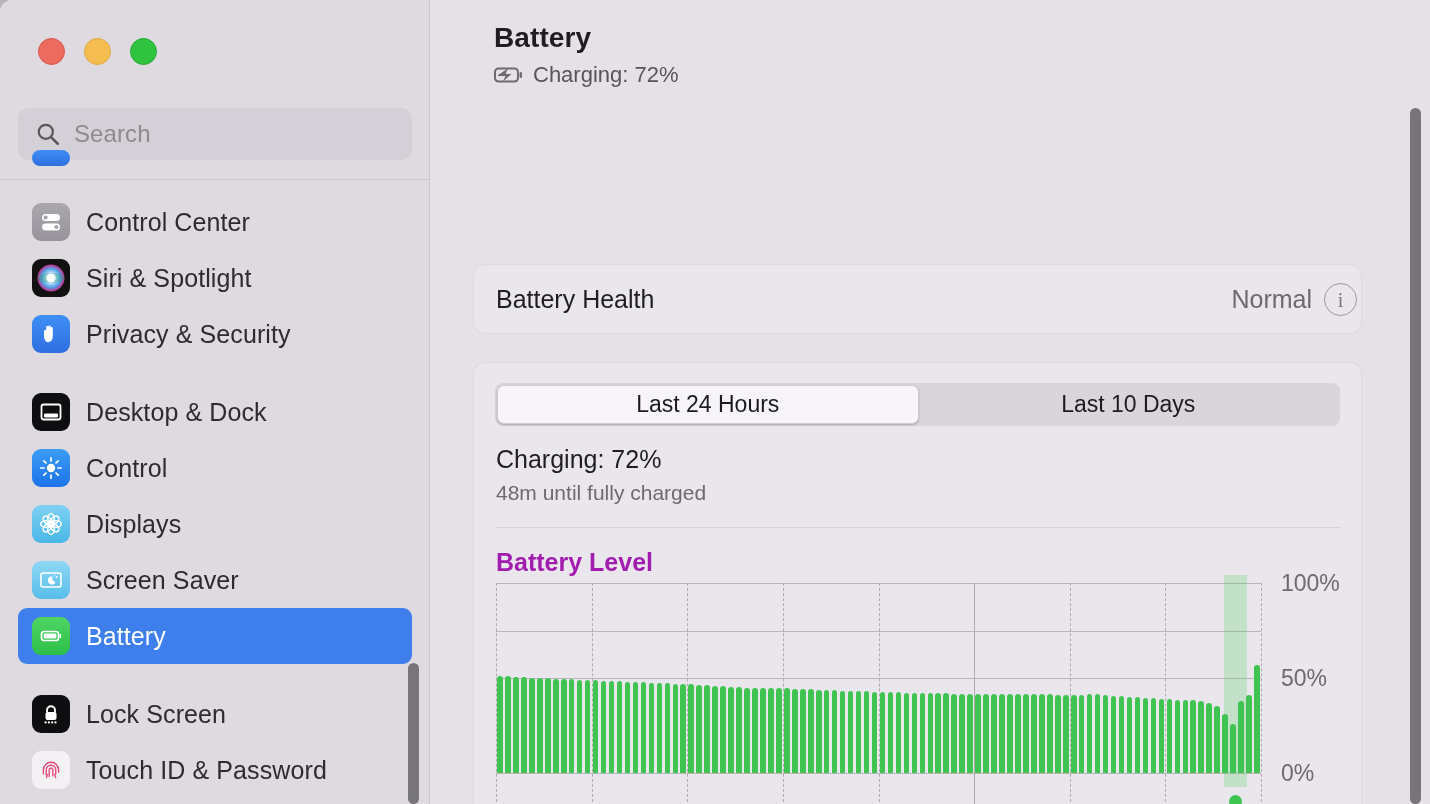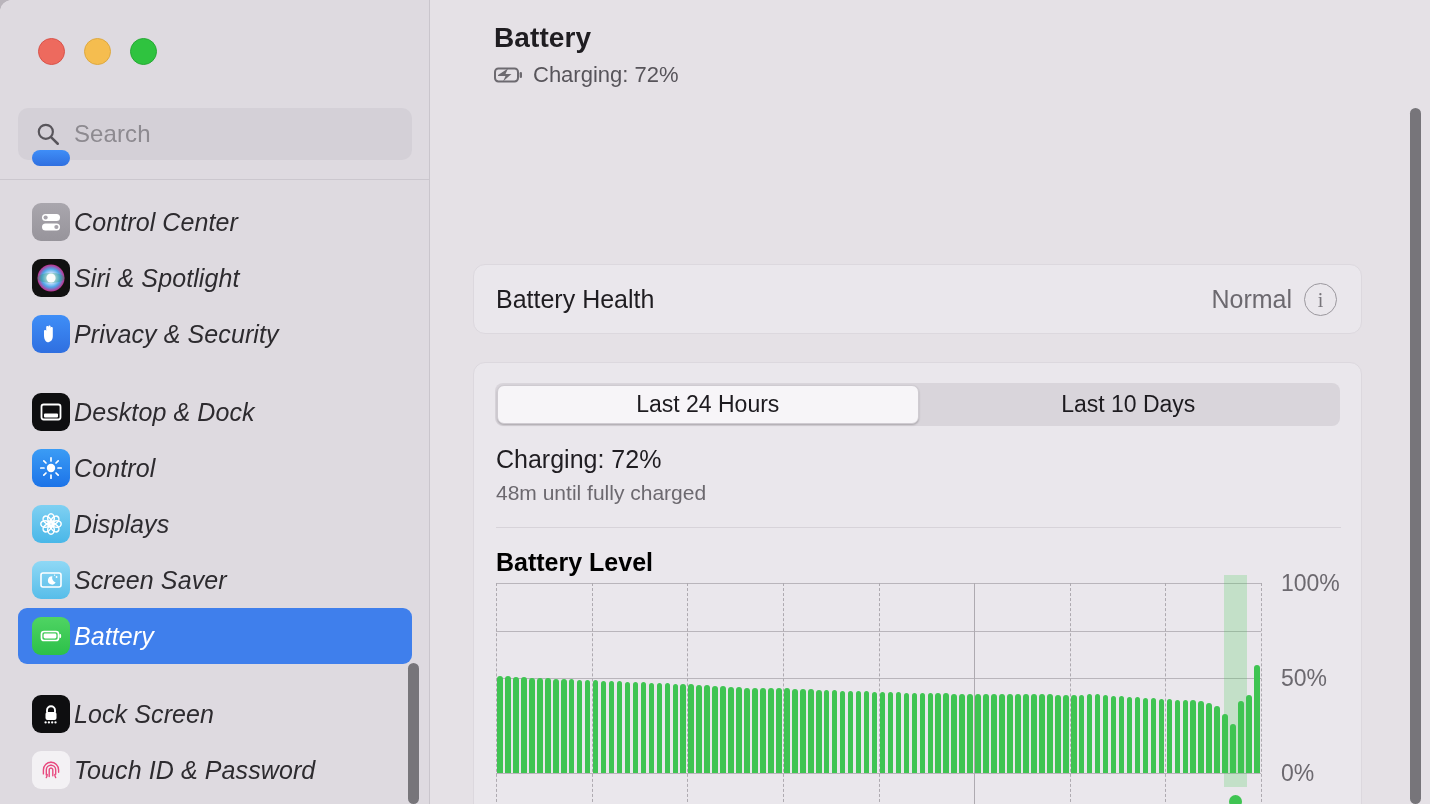--- a/index.html
+++ b/index.html
@@ -90,26 +90,25 @@
     width: 38px; height: 38px;
     border-radius: 9px;
     flex: 0 0 auto;
     display: flex;
     align-items: center;
     justify-content: center;
     overflow: hidden;
     position: relative;
   }
   .sb-label {
-    margin-left: 4px;
+    margin-left: 16px;
     font-size: 25px;
     color: #2d2b2f;
     letter-spacing: .1px;
     white-space: nowrap;
-    font-style: italic;
   }
   .sb-item.selected .sb-label { color: #ffffff; }
 
   
   .ic-cc   { background: linear-gradient(180deg,#a9a6ad,#97949b); }
   .ic-siri { background: #111; }
   .ic-priv { background: linear-gradient(180deg,#3f8ef7,#2f6fe0); }
   .ic-dock { background: #0e0e10; }
   .ic-disp { background: linear-gradient(180deg,#3b9cf5,#1c73e8); }
   .ic-wall { background: linear-gradient(180deg,#7fd0f2,#49b7e8); }
@@ -212,21 +211,21 @@
   
   #card-health { top: 264px; height: 70px; }
   #health-title {
     position: absolute;
     left: 22px; top: 20px;
     font-size: 25px;
     color: #1f1d21;
   }
   #health-right {
     position: absolute;
-    right: 24px; top: 18px;
+    right: 4px; top: 18px;
     display: flex;
     align-items: center;
     gap: 12px;
   }
   #health-value {
     font-size: 25px;
     color: #6c696f;
   }
   #info-circle {
     width: 33px; height: 33px;
@@ -286,21 +285,21 @@
     left: 22px; top: 164px;
     width: 845px; height: 1px;
     background: #d7d3d9;
   }
 
   #chart-section-title {
     position: absolute;
     left: 22px; top: 185px;
     font-size: 25px;
     font-weight: bold;
-    color: #000000;
+    color: #a21caf;
   }
 
   
   #chart-wrap {
     position: absolute;
     left: 22px; top: 220px;
     width: 845px; height: 240px;
   }
   #plot {
     position: absolute;

